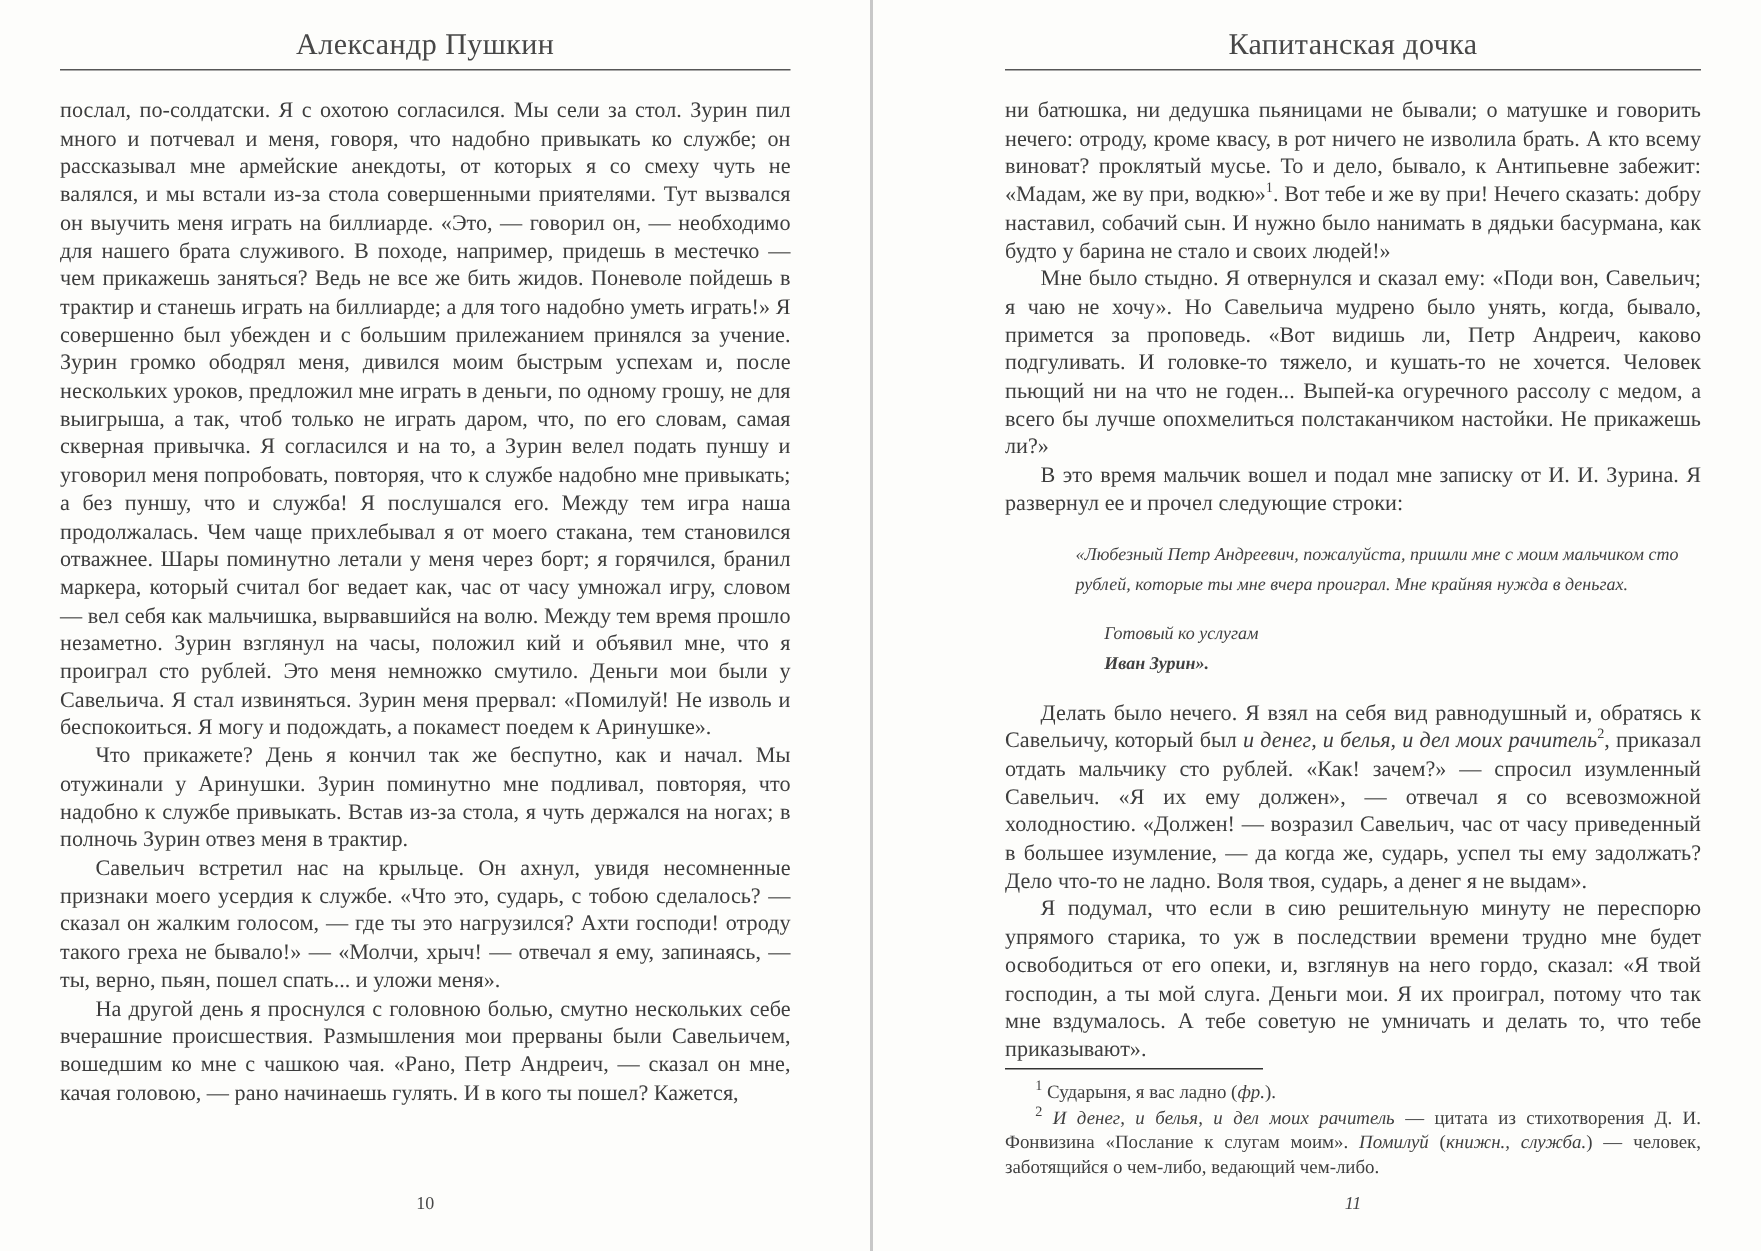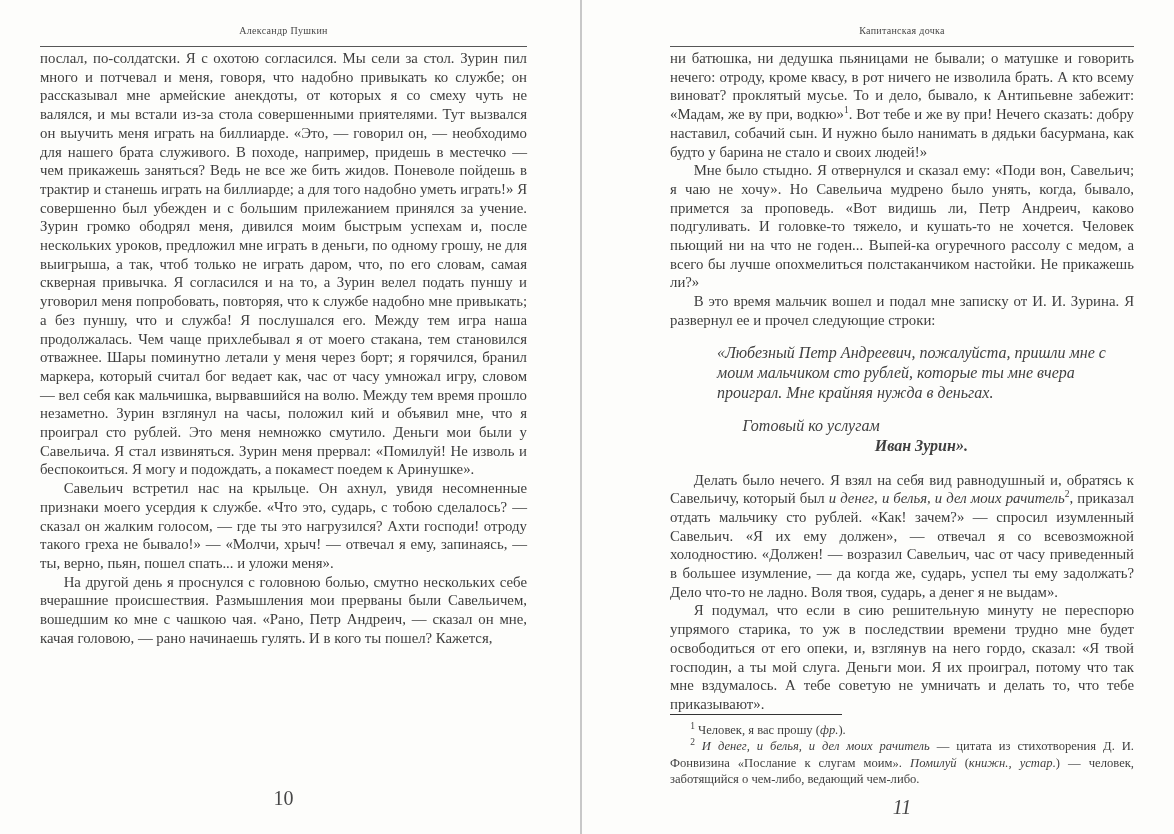--- a/index.html
+++ b/index.html
@@ -35,27 +35,27 @@
     display: flex;
     flex-direction: column;
     overflow: hidden;
   }
   .page-left  { width: 581px; padding: 22px 54px 24px 40px; }
   .page-right { width: 593px; padding: 22px 40px 24px 89px; }
 
   .running-head {
     flex-shrink: 0;
     text-align: center;
-    font-size: 10px;
+    font-size: 20px;
     line-height: 17px;
     color: #474747;
     letter-spacing: 0.3px;
     padding-bottom: 7px;
     border-bottom: 1.3px solid #565656;
-    margin-bottom: 2px;
+    margin-bottom: 18px;
   }
   .body-text {
     flex-shrink: 0;
     font-size: 14.8px;
     line-height: 18.7px;
     text-align: justify;
   }
   .body-text p {
     margin: 0;
     text-indent: 1.6em;
@@ -66,35 +66,35 @@
     font-size: 9.5px;
     line-height: 0;
     vertical-align: super;
   }
 
   .letter {
     margin: 13px 0 15px 0;
     padding-left: 47px;
     padding-right: 4px;
     font-style: italic;
-    font-size: 16px;
+    font-size: 12px;
     line-height: 20px;
     color: #3f3f3f;
   }
   .letter .letter-body {
     text-indent: 0;
     text-align: left;
     margin: 0;
   }
   .letter .letter-signoff {
     padding-right: 30px;
     margin: 13px 0 0 0;
   }
   .letter .letter-signature {
-    text-align: center;
+    text-align: left;
     padding-right: 30px;
     margin: 0;
     font-weight: bold;
   }
 
   .footnotes {
     flex-shrink: 0;
     margin-top: auto;
     font-size: 12.6px;
     line-height: 16.4px;
@@ -108,35 +108,36 @@
     margin-bottom: 7px;
   }
   .footnotes p {
     margin: 0;
     text-indent: 1.6em;
   }
 
   .page-number {
     flex-shrink: 0;
     text-align: center;
-    font-size: 20px;
+    font-size: 12px;
     color: #474747;
   }
   .page-left .page-number { margin-top: auto; }
   .page-right .page-number { margin-top: 9px; font-style: italic; }
 </style>
 </head>
 <body>
 
 <div class="spread">
 
   <div class="page page-left">
     <div class="running-head">Александр Пушкин</div>
     <div class="body-text">
       <p class="no-indent">послал, по-солдатски. Я с охотою согласился. Мы сели за стол. Зурин пил много и потчевал и меня, говоря, что надобно привыкать ко службе; он рассказывал мне армейские анекдоты, от которых я со смеху чуть не валялся, и мы встали из-за стола совершенными приятелями. Тут вызвался он выучить меня играть на биллиарде. «Это, — говорил он, — необходимо для нашего брата служивого. В походе, например, придешь в местечко — чем прикажешь заняться? Ведь не все же бить жидов. Поневоле пойдешь в трактир и станешь играть на биллиарде; а для того надобно уметь играть!» Я совершенно был убежден и с большим прилежанием принялся за учение. Зурин громко ободрял меня, дивился моим быстрым успехам и, после нескольких уроков, предложил мне играть в деньги, по одному грошу, не для выигрыша, а так, чтоб только не играть даром, что, по его словам, самая скверная привычка. Я согласился и на то, а Зурин велел подать пуншу и уговорил меня попробовать, повторяя, что к службе надобно мне привыкать; а без пуншу, что и служба! Я послушался его. Между тем игра наша продолжалась. Чем чаще прихлебывал я от моего стакана, тем становился отважнее. Шары поминутно летали у меня через борт; я горячился, бранил маркера, который считал бог ведает как, час от часу умножал игру, словом — вел себя как мальчишка, вырвавшийся на волю. Между тем время прошло незаметно. Зурин взглянул на часы, положил кий и объявил мне, что я проиграл сто рублей. Это меня немножко смутило. Деньги мои были у Савельича. Я стал извиняться. Зурин меня прервал: «Помилуй! Не изволь и беспокоиться. Я могу и подождать, а покамест поедем к Аринушке».</p>
+      <p>Что прикажете? День я кончил так же беспутно, как и начал. Мы отужинали у Аринушки. Зурин поминутно мне подливал, повторяя, что надобно к службе привыкать. Встав из-за стола, я чуть держался на ногах; в полночь Зурин отвез меня в трактир.</p>
       <p>Савельич встретил нас на крыльце. Он ахнул, увидя несомненные признаки моего усердия к службе. «Что это, сударь, с тобою сделалось? — сказал он жалким голосом, — где ты это нагрузился? Ахти господи! отроду такого греха не бывало!» — «Молчи, хрыч! — отвечал я ему, запинаясь, — ты, верно, пьян, пошел спать... и уложи меня».</p>
       <p>На другой день я проснулся с головною болью, смутно нескольких себе вчерашние происшествия. Размышления мои прерваны были Савельичем, вошедшим ко мне с чашкою чая. «Рано, Петр Андреич, — сказал он мне, качая головою, — рано начинаешь гулять. И в кого ты пошел? Кажется,</p>
     </div>
     <div class="page-number">10</div>
   </div>
 
   <div class="gutter-line"></div>
 
   <div class="page page-right">
     <div class="running-head">Капитанская дочка</div>
@@ -150,20 +151,20 @@
         <p class="letter-signoff">Готовый ко услугам</p>
         <p class="letter-signature">Иван Зурин».</p>
       </div>
 
       <p><span>Делать было нечего. Я взял на себя вид равнодушный и, обратясь к Савельичу, который был </span><i>и денег, и белья, и дел моих рачитель</i><sup class="fn-ref">2</sup><span>, приказал отдать мальчику сто рублей. «Как! зачем?» — спросил изумленный Савельич. «Я их ему должен», — отвечал я со всевозможной холодностию. «Должен! — возразил Савельич, час от часу приведенный в большее изумление, — да когда же, сударь, успел ты ему задолжать? Дело что-то не ладно. Воля твоя, сударь, а денег я не выдам».</span></p>
       <p>Я подумал, что если в сию решительную минуту не переспорю упрямого старика, то уж в последствии времени трудно мне будет освободиться от его опеки, и, взглянув на него гордо, сказал: «Я твой господин, а ты мой слуга. Деньги мои. Я их проиграл, потому что так мне вздумалось. А тебе советую не умничать и делать то, что тебе приказывают».</p>
     </div>
 
     <div class="footnotes">
       <div class="footnote-rule"></div>
-      <p><sup class="fn-ref">1</sup><span> Человек, я вас прошу (</span><i>фр.</i><span>).</span></p>
-      <p><sup class="fn-ref">2</sup> <i>И денег, и белья, и дел моих рачитель</i><span> — цитата из стихотворения Д. И. Фонвизина «Послание к слугам моим». </span><i>Помилуй</i><span> (</span><i>книжн., устар.</i><span>) — человек, заботящийся о чем-либо, ведающий чем-либо.</span></p>
+      <p><sup class="fn-ref">1</sup><span> Сударыня, я вас ладно (</span><i>фр.</i><span>).</span></p>
+      <p><sup class="fn-ref">2</sup> <i>И денег, и белья, и дел моих рачитель</i><span> — цитата из стихотворения Д. И. Фонвизина «Послание к слугам моим». </span><i>Помилуй</i><span> (</span><i>книжн., служба.</i><span>) — человек, заботящийся о чем-либо, ведающий чем-либо.</span></p>
     </div>
 
     <div class="page-number">11</div>
   </div>
 
 </div>
 
 </body></html>

